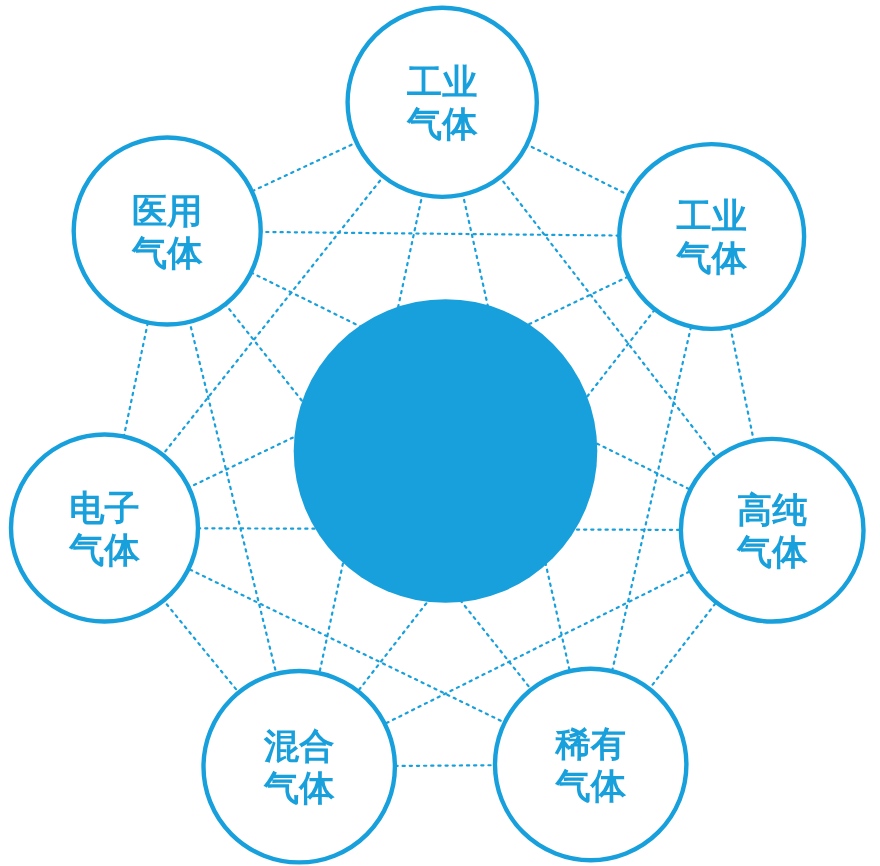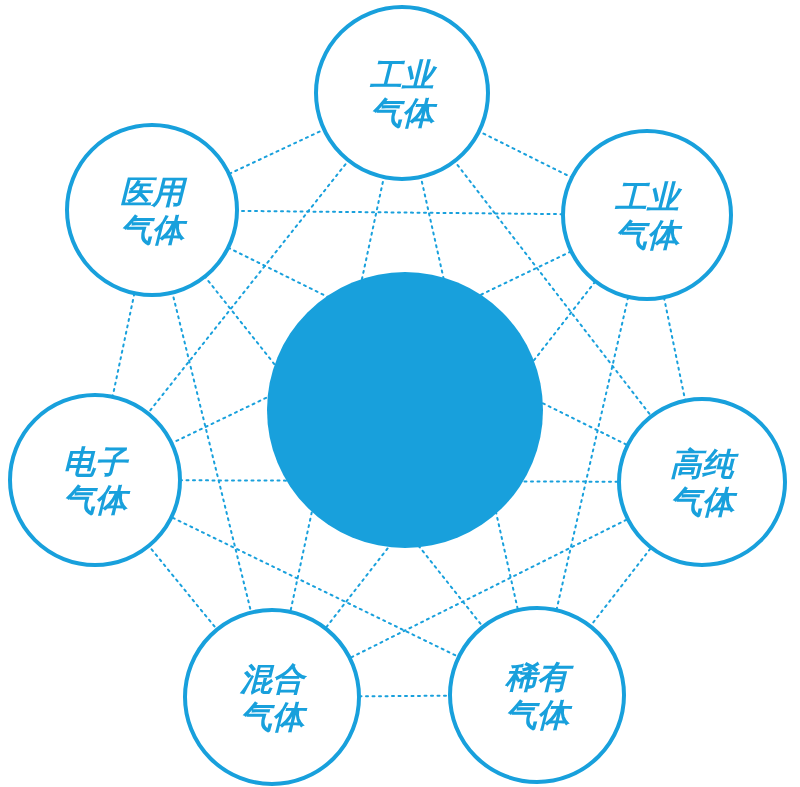--- a/index.html
+++ b/index.html
@@ -7,21 +7,20 @@
     padding: 0;
     background: #ffffff;
     font-family: "DejaVu Sans", "Liberation Sans", sans-serif;
   }
   .stage {
     position: relative;
     width: 800px;
     height: 787px;
     background: #ffffff;
     overflow: hidden;
-    font-style: italic;
   }
   svg {
     display: block;
   }
   .node-label {
     font-weight: bold;
     font-family: "DejaVu Sans", "Liberation Sans", sans-serif;
   }
 </style>
 </head>

